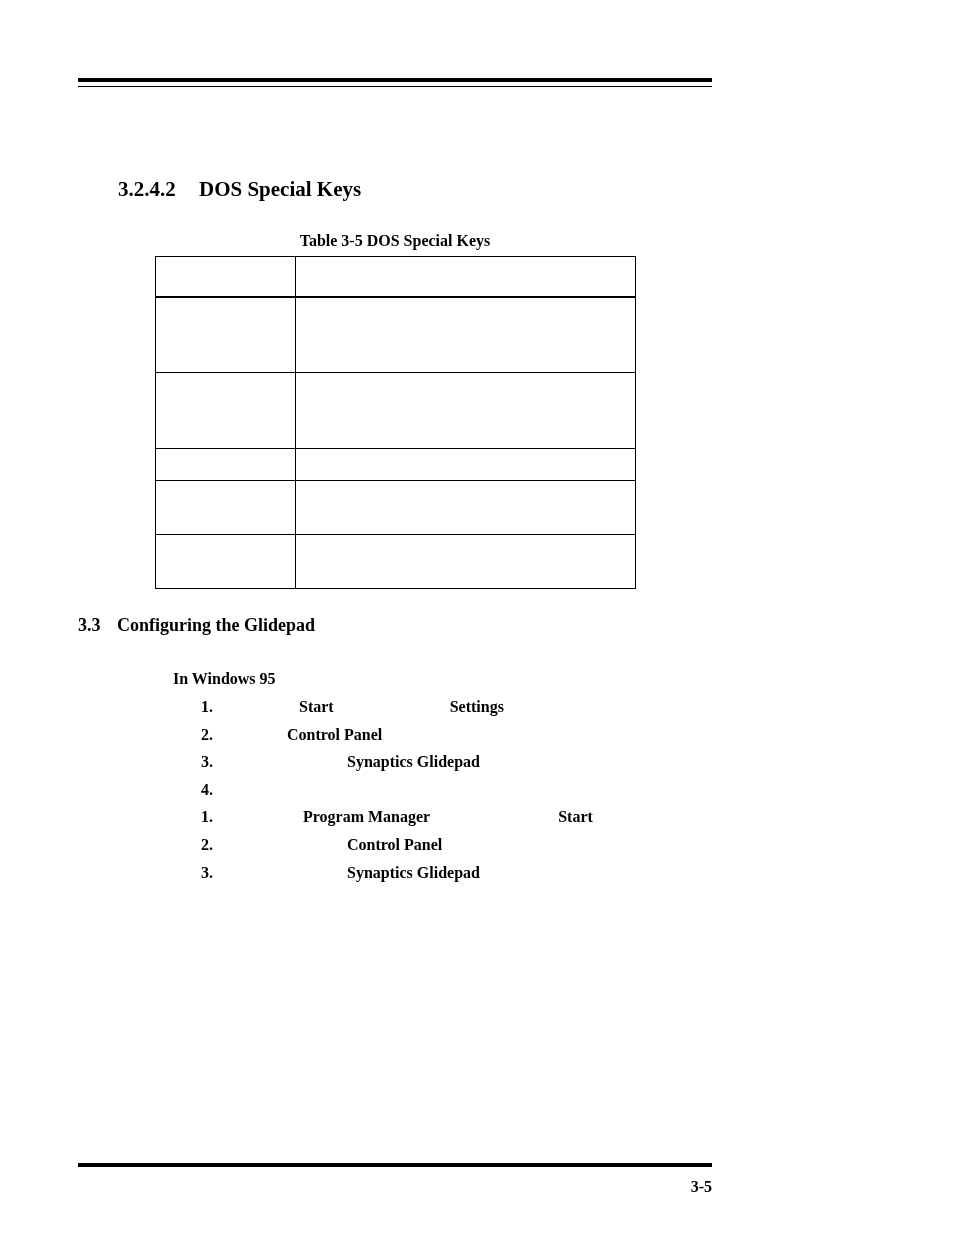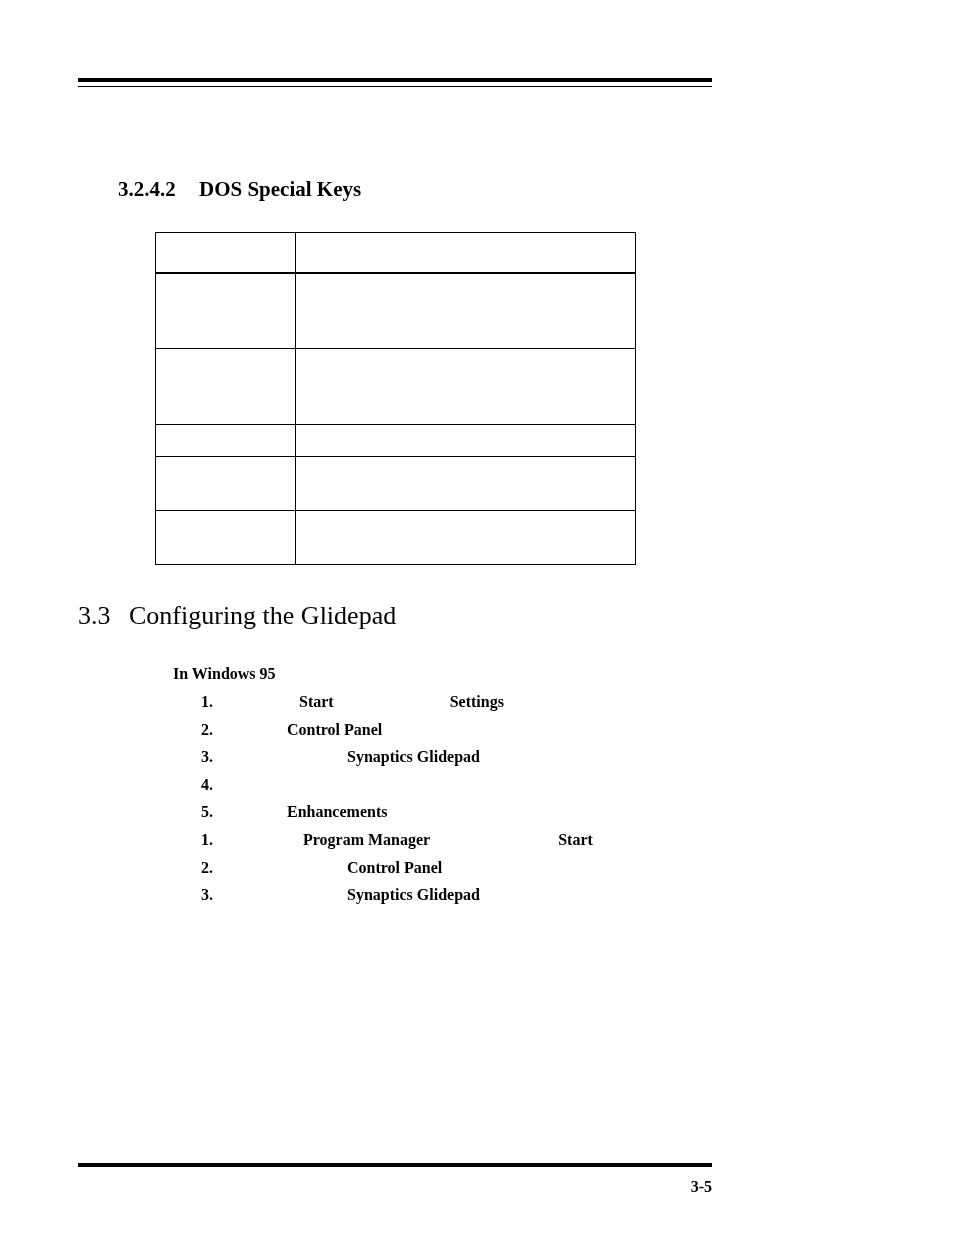--- a/index.html
+++ b/index.html
@@ -59,23 +59,23 @@
   table.empty col.c1 { width: 140px; }
   table.empty col.c2 { width: 340px; }
   table.empty tr.head th { height: 40px; border-bottom: 2.5px solid #000;}
   table.empty tr.r-a td { height: 76px; }
   table.empty tr.r-b td { height: 76px; }
   table.empty tr.r-c td { height: 32px; }
   table.empty tr.r-d td { height: 54px; }
   table.empty tr.r-e td { height: 54px; }
 
   h1.sec {
-    font-size: 26px;
-    font-weight: normal;
-    margin: 36px 0 34px 0;
+    font-size: 18px;
+    font-weight: bold;
+    margin: 26px 0 34px 0;
   }
   h1.sec .num { display: inline-block; margin-right: 12px; }
 
   .body-indent { margin-left: 95px; }
   .lead-in {
     font-weight: bold;
     font-size: 16px;
     margin-top: 28px;
     margin-bottom: 8px;
   }
@@ -110,20 +110,21 @@
 <div class="page">
 
   <hr class="rule-thick">
   <hr class="rule-thin">
 
   <h2 class="sub">
     <span class="num">3.2.4.2</span>
     <span>DOS Special Keys</span>
   </h2>
 
+  <div class="caption">Table 3-5  DOS Special Keys</div>
 
   <div class="tbl-wrap">
     <table class="empty">
       <colgroup>
           <col class="c1">
           <col class="c2">
         </colgroup>
       <tbody>
           <tr class="head">
             <th></th>
@@ -170,24 +171,20 @@
       </li>
       <li data-num="2">
         &nbsp;&nbsp;&nbsp;&nbsp;&nbsp;&nbsp;&nbsp;&nbsp;&nbsp;&nbsp;&nbsp;&nbsp;
         <span class="b">Control Panel</span>
       </li>
       <li data-num="3">
         &nbsp;&nbsp;&nbsp;&nbsp;&nbsp;&nbsp;&nbsp;&nbsp;&nbsp;&nbsp;&nbsp;&nbsp;&nbsp;&nbsp;&nbsp;&nbsp;&nbsp;&nbsp;&nbsp;&nbsp;&nbsp;&nbsp;&nbsp;&nbsp;&nbsp;&nbsp;&nbsp;
         <span class="b">Synaptics Glidepad</span>
       </li>
       <li data-num="4"></li>
-      <li data-num="5">
-        &nbsp;&nbsp;&nbsp;&nbsp;&nbsp;&nbsp;&nbsp;&nbsp;&nbsp;&nbsp;&nbsp;&nbsp;
-        <span class="b">Enhancements</span>
-      </li>
     </ol>
 
     <ol class="steps">
       <li data-num="1">
         &nbsp;&nbsp;&nbsp;&nbsp;&nbsp;&nbsp;&nbsp;&nbsp;&nbsp;&nbsp;&nbsp;&nbsp;&nbsp;&nbsp;&nbsp;&nbsp;
         <span class="b">Program Manager</span>
         &nbsp;&nbsp;&nbsp;&nbsp;&nbsp;&nbsp;&nbsp;&nbsp;&nbsp;&nbsp;&nbsp;&nbsp;&nbsp;&nbsp;&nbsp;&nbsp;&nbsp;&nbsp;&nbsp;&nbsp;&nbsp;&nbsp;&nbsp;&nbsp;&nbsp;&nbsp;&nbsp;&nbsp;&nbsp;&nbsp;
         <span class="b">Start</span>
       </li>
       <li data-num="2">

